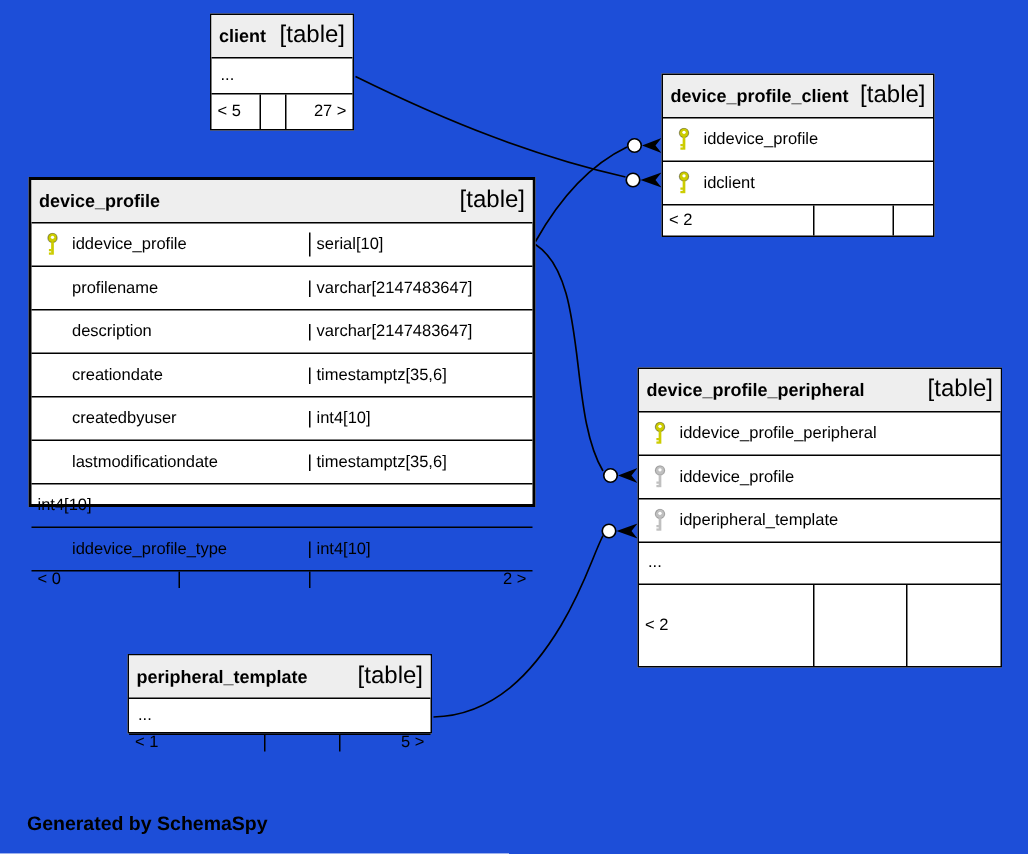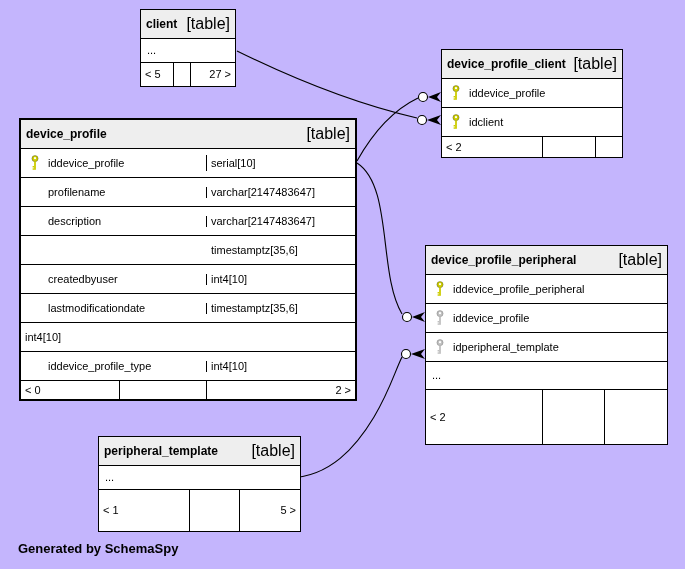--- a/index.html
+++ b/index.html
@@ -3,21 +3,21 @@
 <meta charset="utf-8">
 <style>
   :root{
     --pk-key:#cccc00;
     --fk-key:#c0c0c0;
     --header-bg:#eeeeee;
     --edge:#000000;
   }
   html,body{margin:0;padding:0;background:#fff;}
   #canvas{
-    position:relative;width:685px;height:569px;background:#c4b5fd;overflow:hidden;
+    position:relative;width:685px;height:569px;background:#1d4ed8;overflow:hidden;
     font-family:"Liberation Sans",sans-serif;color:#000;
   }
   .edges{position:absolute;left:0;top:0;}
   .edges path{fill:none;stroke:var(--edge);stroke-width:1.1;}
   .edges circle{fill:#fff;stroke:var(--edge);stroke-width:1.1;}
   .edges polygon{fill:var(--edge);}
   .tbl{
     position:absolute;background:#fff;border:1px solid #000;box-sizing:border-box;
     display:flex;flex-direction:column;font-size:11px;line-height:1;
   }
@@ -109,21 +109,21 @@
       </span>
       <span class="colname">idclient</span>
     </div>
     <div class="stats">
       <span class="sc s1" style="flex:0 0 101px">&lt; 2</span>
       <span class="sc s2" style="flex:0 0 53px"></span>
       <span class="sc s3"></span>
     </div>
   </div>
 
-  <div class="tbl main" style="left:19px;top:118px;width:338px;height:283px">
+  <div class="tbl main" style="left:19px;top:118px;width:338px;height:220px">
     <div class="hdr">
       <span class="tname">device_profile</span>
       <span class="badge">[table]</span>
     </div>
 
     <div class="row">
       <span class="cname" style="flex:0 0 186px">
         <span class="keyslot">
           <svg class="key pk" width="10" height="16" viewBox="0 0 10 16">
             <circle cx="5" cy="3.6" r="3.1" fill="currentColor" stroke="rgba(0,0,0,0.35)" stroke-width="0.8"></circle>
@@ -150,20 +150,21 @@
       <span class="cname" style="flex:0 0 186px">
         <span class="keyslot"></span>
         <span class="colname">description</span>
       </span>
       <span class="ctype">varchar[2147483647]</span>
     </div>
 
     <div class="row">
       <span class="cname" style="flex:0 0 186px">
         <span class="keyslot"></span>
+        <span class="colname">creationdate</span>
       </span>
       <span class="ctype">timestamptz[35,6]</span>
     </div>
 
     <div class="row">
       <span class="cname" style="flex:0 0 186px">
         <span class="keyslot"></span>
         <span class="colname">createdbyuser</span>
       </span>
       <span class="ctype">int4[10]</span>
@@ -240,21 +241,21 @@
     <div class="dots tall">
       <span>...</span>
     </div>
     <div class="stats">
       <span class="sc s1" style="flex:0 0 117px">&lt; 2</span>
       <span class="sc s2" style="flex:0 0 62px"></span>
       <span class="sc s3"></span>
     </div>
   </div>
 
-  <div class="tbl" style="left:98px;top:436px;width:203px;height:96px">
+  <div class="tbl" style="left:85px;top:436px;width:203px;height:53px">
     <div class="hdr">
       <span class="tname">peripheral_template</span>
       <span class="badge">[table]</span>
     </div>
     <div class="dots">
       <span>...</span>
     </div>
     <div class="stats">
       <span class="sc s1" style="flex:0 0 91px">&lt; 1</span>
       <span class="sc s2" style="flex:0 0 50px"></span>

